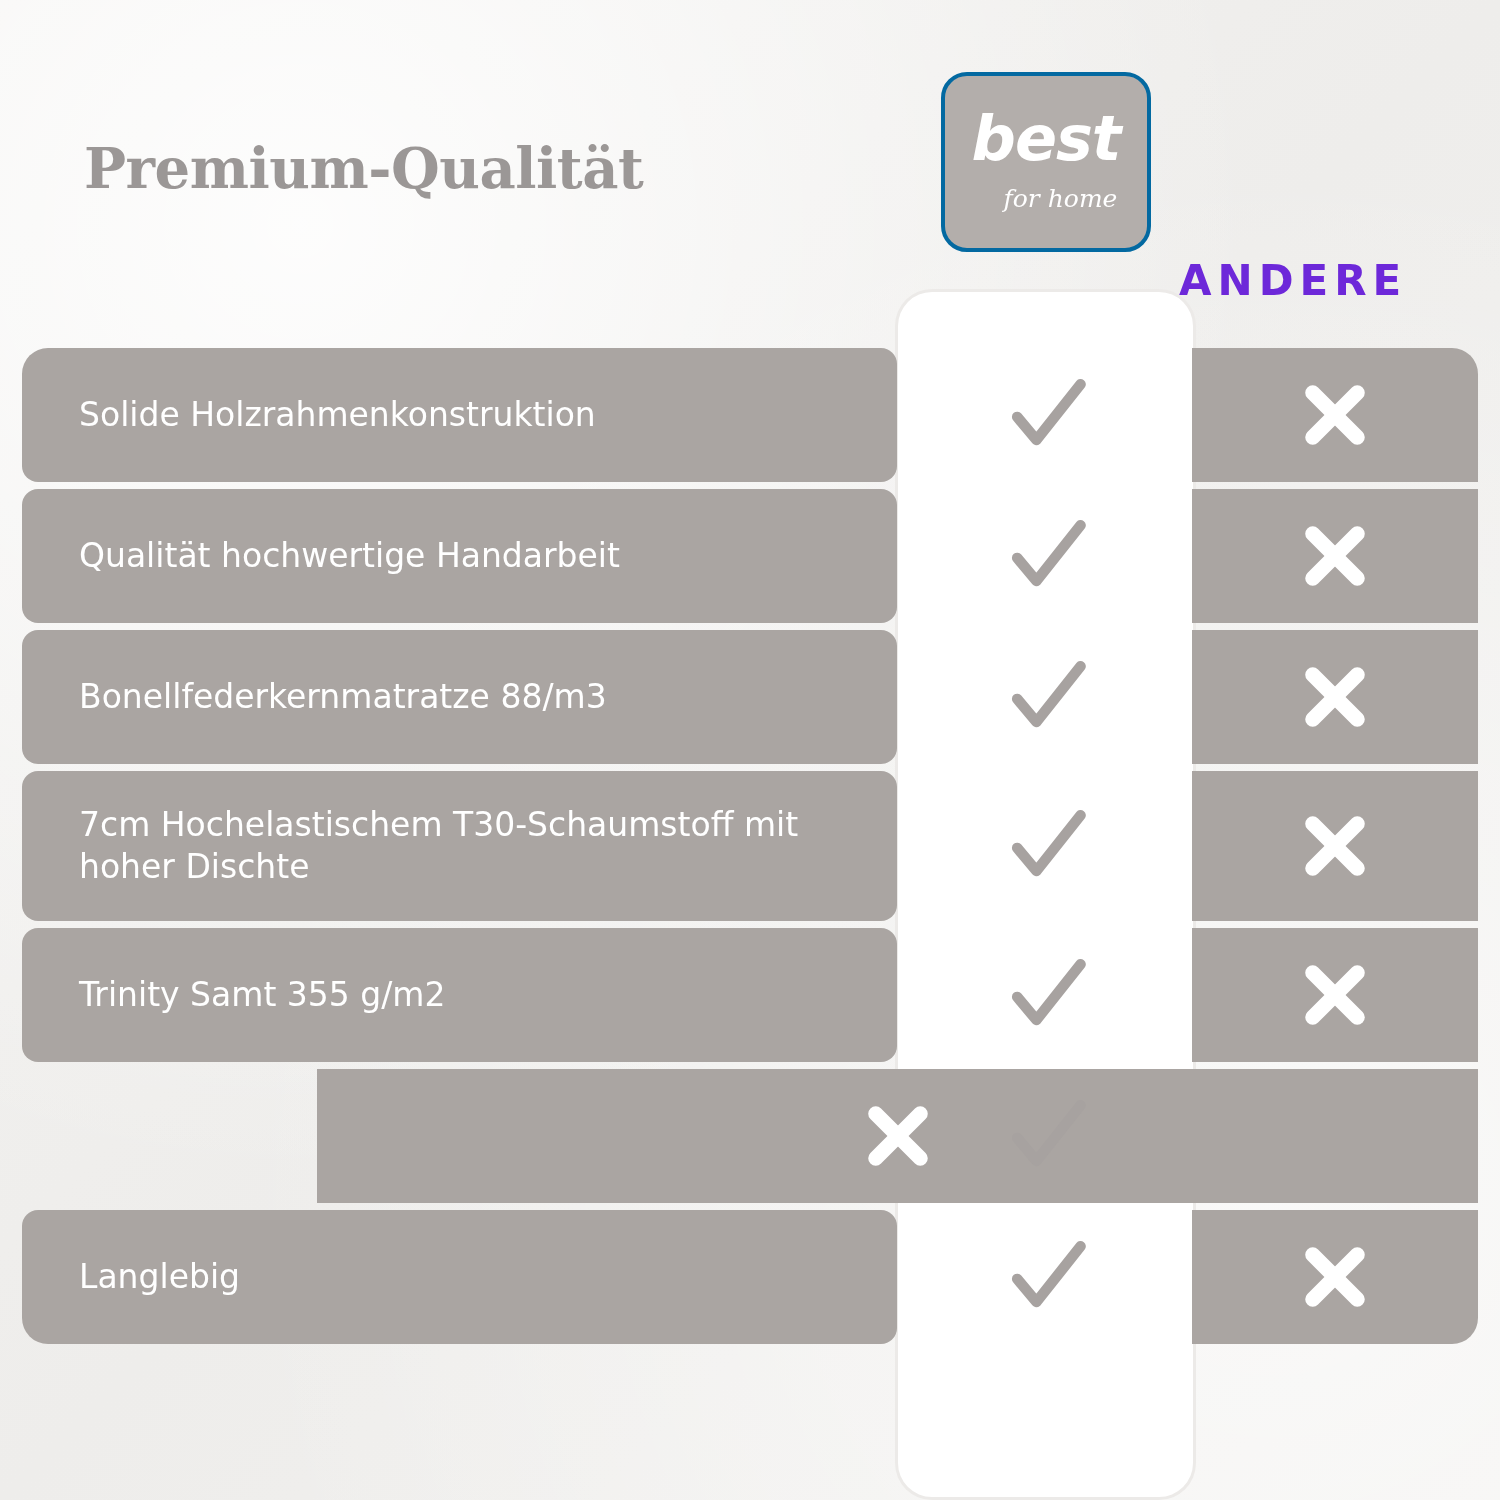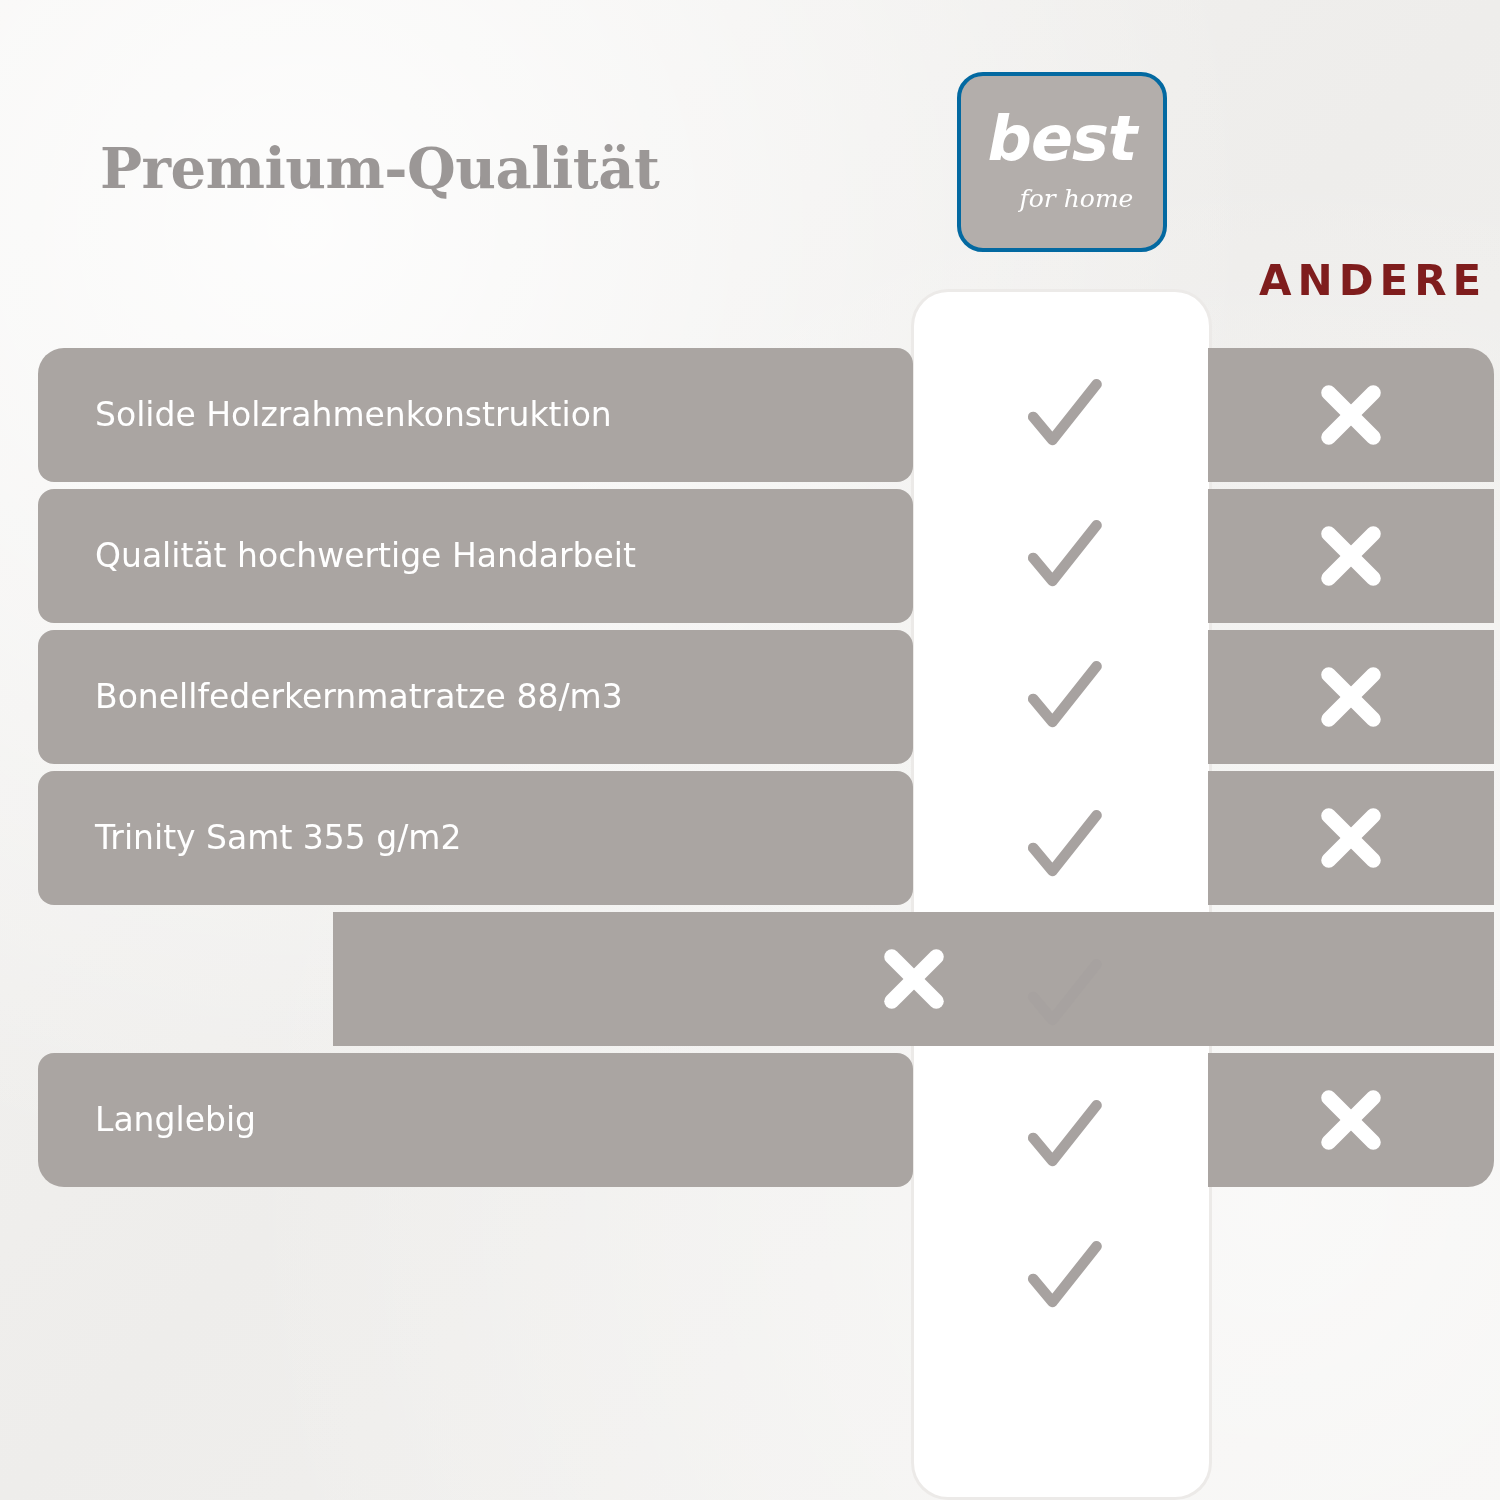--- a/index.html
+++ b/index.html
@@ -17,21 +17,21 @@
   .bg-texture {
     position: absolute;
     inset: 0;
     background:
       radial-gradient(circle at 20% 15%, rgba(255,255,255,0.85), rgba(255,255,255,0) 55%),
       radial-gradient(circle at 85% 80%, rgba(255,255,255,0.6), rgba(255,255,255,0) 60%),
       linear-gradient(135deg, #f4f3f1 0%, #eeedeb 50%, #f3f2f0 100%);
     pointer-events: none;
   }
 
-  .stage { position: absolute; inset: 0; margin-left: 16px; }
+  .stage { position: absolute; inset: 0; }
 
   
   .headline {
     position: absolute;
     left: 84px;
     top: 135px;
     font-size: 56px;
     font-weight: bold;
     color: #9b9796;
     letter-spacing: -0.5px;
@@ -68,25 +68,25 @@
     text-align: center;
     font-family: "DejaVu Serif", serif;
     font-style: italic;
     font-size: 25px;
     color: #ffffff;
     padding-left: 29px;
   }
 
   .col-other-label {
     position: absolute;
-    left: 1243px;
+    left: 1179px;
     top: 256px;
     font-size: 42px;
     font-weight: bold;
-    color: #7f1d1d;
+    color: #6d28d9;
     letter-spacing: 6px;
     font-family: "DejaVu Sans", sans-serif;
   }
 
   
   .rows {
     position: absolute;
     left: 22px;
     top: 348px;
     width: 1456px;
@@ -237,20 +237,32 @@
       </div>
       <div class="row-mid"></div>
       <div class="row-right">
         <div class="x-mark">
             <span></span>
             <span></span>
           </div>
       </div>
     </div>
 
+    <div class="row row-h2">
+      <div class="row-left">
+        <span>7cm Hochelastischem T30-Schaumstoff mit hoher Dischte</span>
+      </div>
+      <div class="row-mid"></div>
+      <div class="row-right">
+        <div class="x-mark">
+            <span></span>
+            <span></span>
+          </div>
+      </div>
+    </div>
 
     <div class="row row-h1">
       <div class="row-left">
         <span>Trinity Samt 355 g/m2</span>
       </div>
       <div class="row-mid"></div>
       <div class="row-right">
         <div class="x-mark">
             <span></span>
             <span></span>

